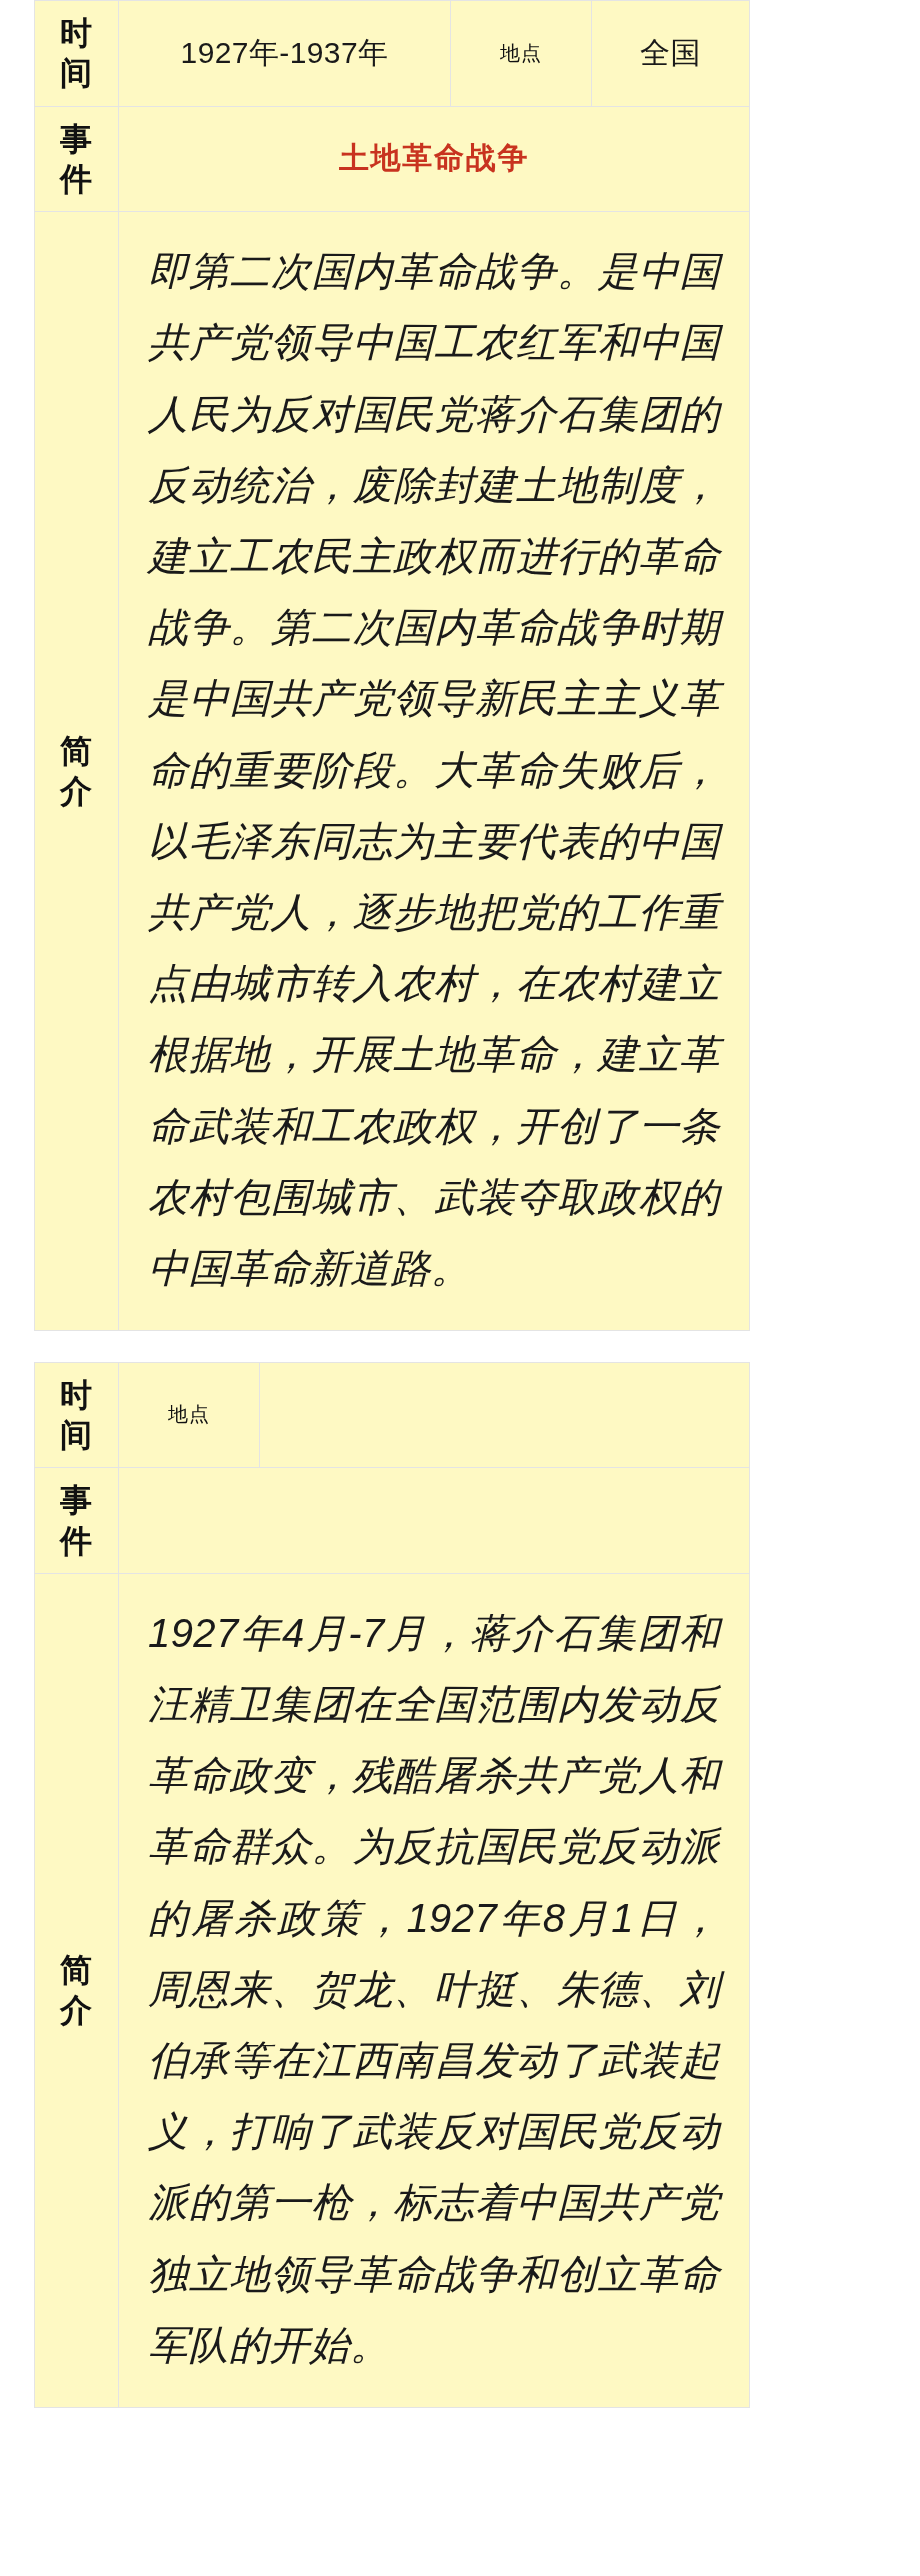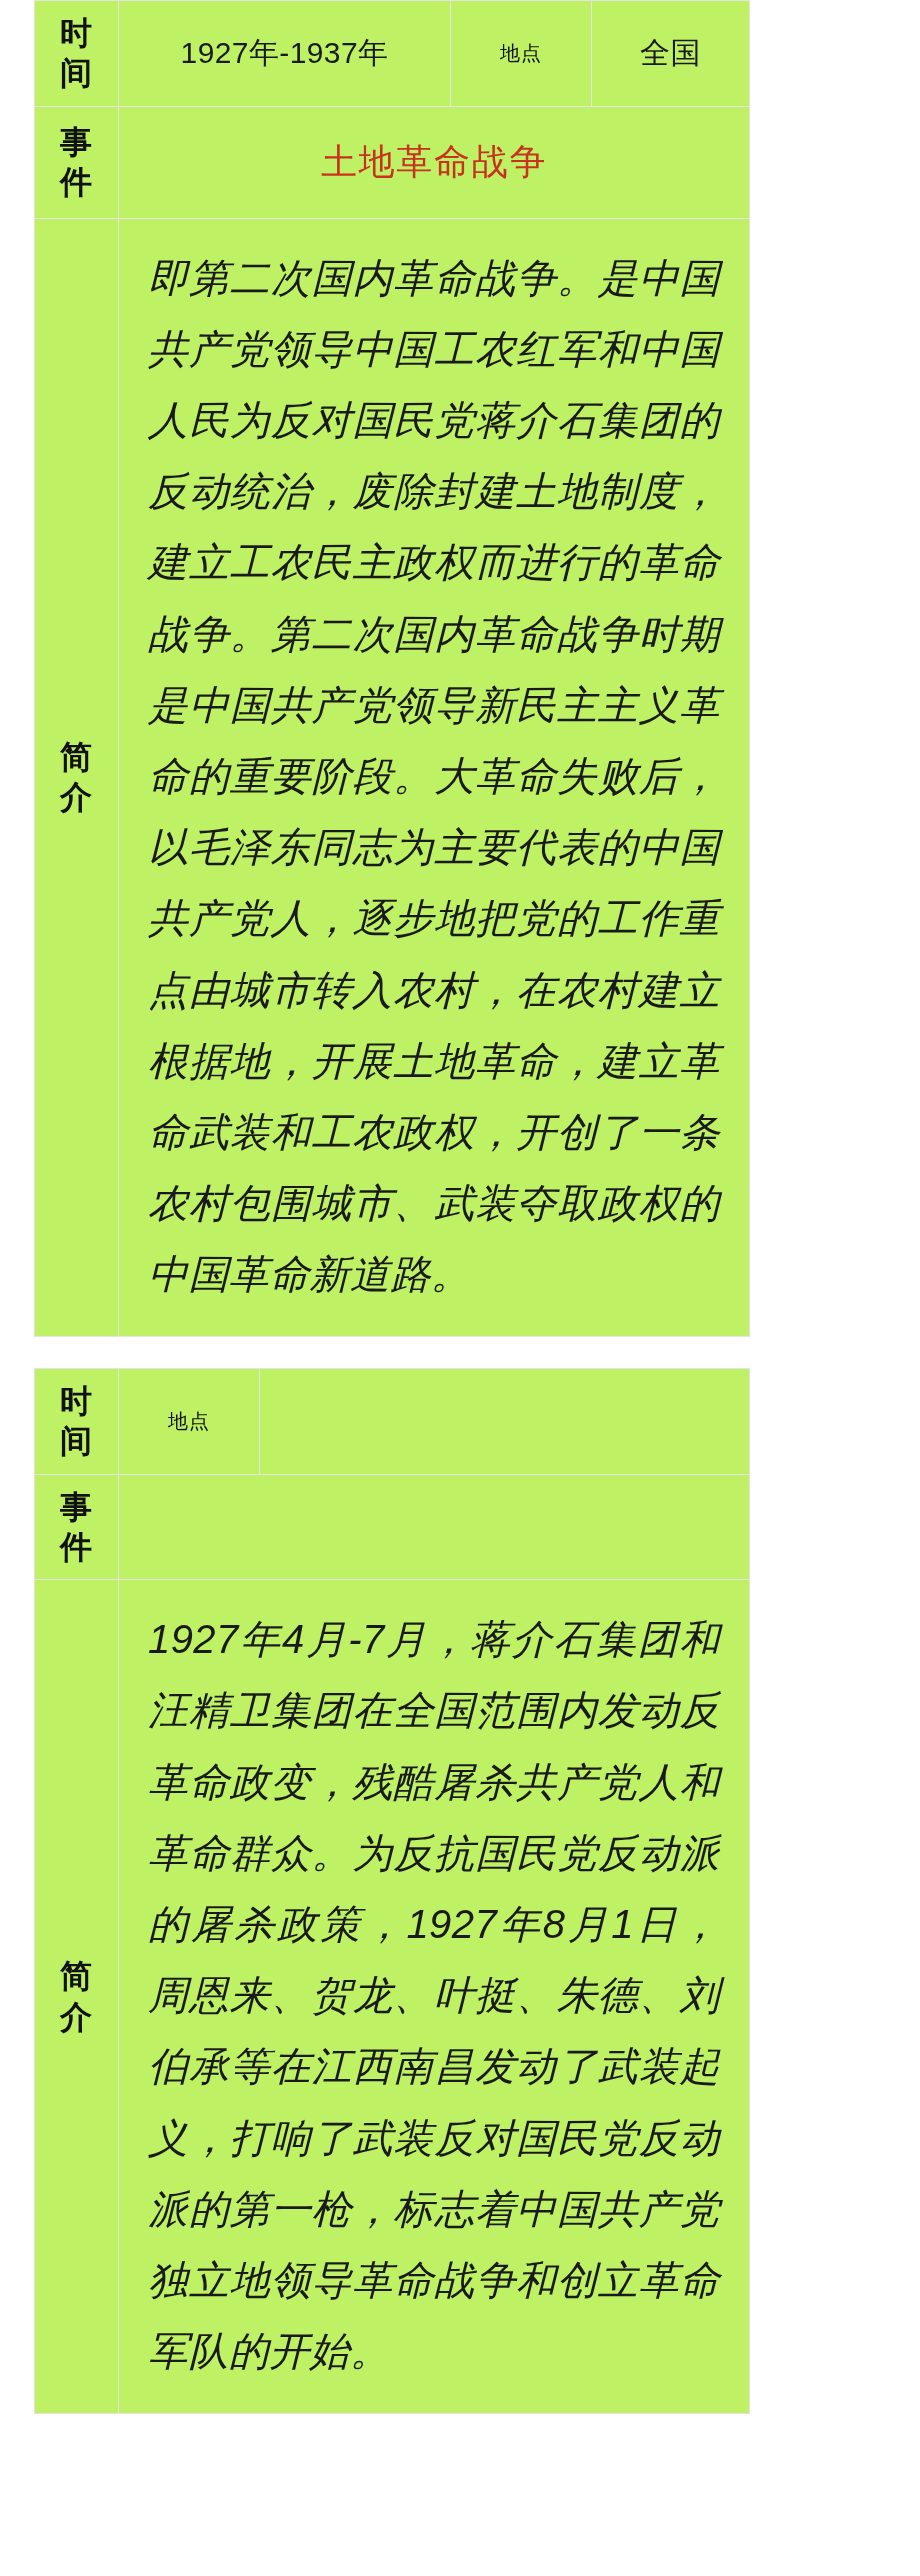--- a/index.html
+++ b/index.html
@@ -17,21 +17,21 @@
     width: 920px;
     box-sizing: border-box;
     padding: 0 34px;
     background: #ffffff;
   }
   .card {
     width: 716px;
     box-sizing: border-box;
     border: 1.7px solid #e4e4e4;
     border-collapse: collapse;
-    background: #bef264;
+    background: #fef9c3;
   }
   .card + .card {
     margin-top: 31px;
   }
   .row {
     display: flex;
     width: 100%;
     box-sizing: border-box;
     border-bottom: 1.7px solid #e4e4e4;
   }
@@ -89,22 +89,22 @@
     width: 157px;
     min-width: 157px;
     flex: 0 0 157px;
     font-size: 30px;
     letter-spacing: 0.4px;
     color: #1a1a1a;
     padding: 22px 8.5px;
   }
   .event-value {
     flex: 1 1 auto;
-    font-size: 36px;
-    font-weight: normal;
+    font-size: 30px;
+    font-weight: bold;
     letter-spacing: 1.7px;
     color: #c8331f;
     padding: 31px 8.5px;
   }
   .desc-value {
     flex: 1 1 auto;
     display: block;
     font-size: 40px;
     line-height: 1.78;
     color: #1a1a1a;

